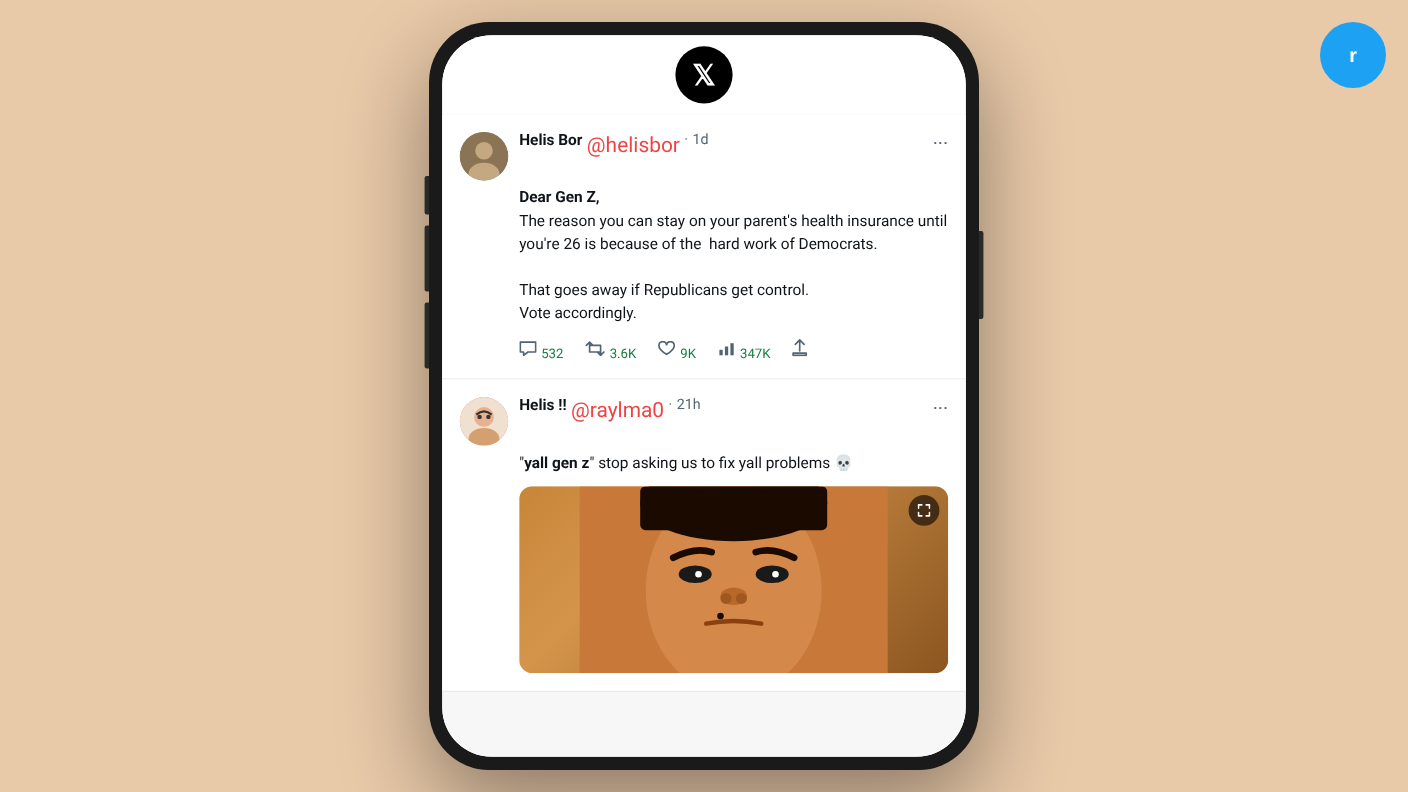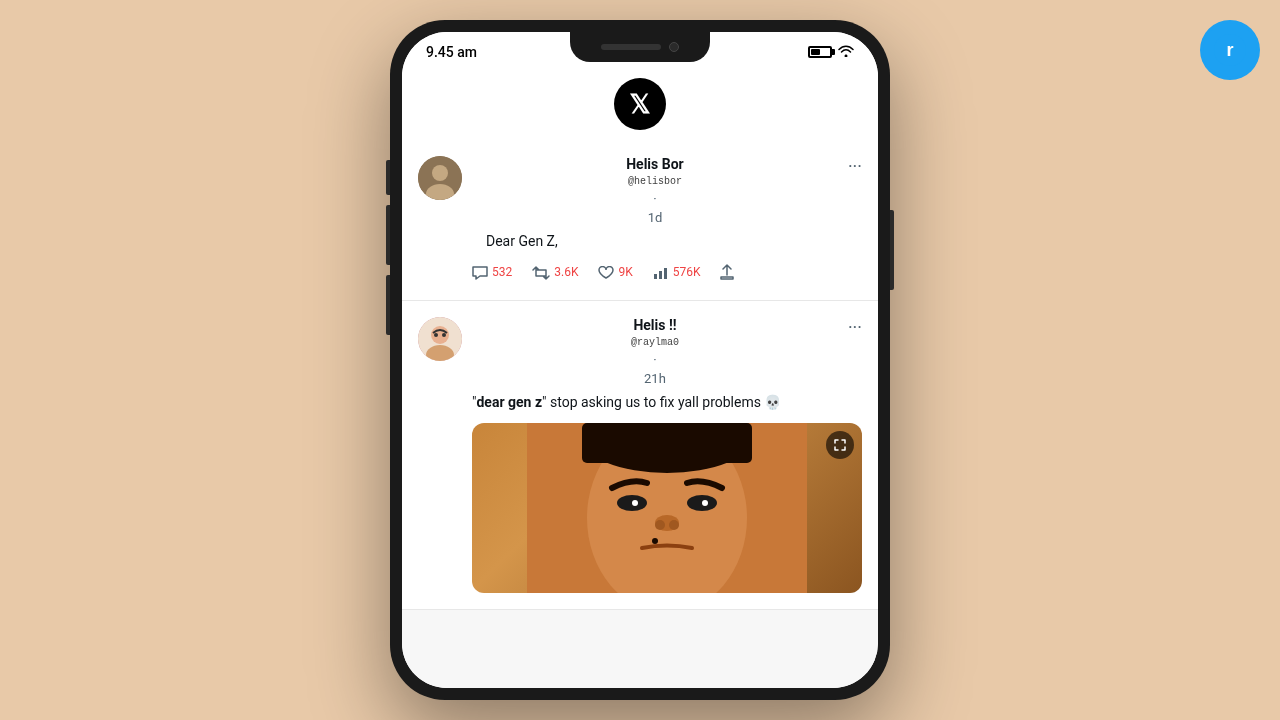--- a/index.html
+++ b/index.html
@@ -219,35 +219,32 @@
     .avatar-2 {
       background: #d4a0a0;
     }
 
     .tweet-meta {
       flex: 1;
     }
 
     .tweet-author-line {
       display: flex;
-      align-items: center;
       gap: 4px;
-      flex-direction: column;
     }
 
     .author-name {
       font-weight: 700;
       font-size: 14px;
       color: #0f1419;
     }
 
     .author-handle {
-      font-size: 10px;
-      color: #404040;
-      font-family: Liberation Mono, monospace;
+      font-size: 19px;
+      color: #ef4444;
     }
 
     .tweet-time {
       font-size: 13px;
       color: #536471;
     }
 
     .more-btn {
       color: #536471;
       font-size: 18px;
@@ -256,37 +253,36 @@
     }
 
     .tweet-body {
       margin-left: 54px;
       font-size: 14px;
       line-height: 1.5;
       color: #0f1419;
     }
 
     .tweet-body-bold {
-      font-weight: 400;
-      margin-left: 14px;
+      font-weight: 700;
     }
 
     .tweet-actions {
       display: flex;
       align-items: center;
       margin-left: 54px;
       margin-top: 12px;
       gap: 20px;
     }
 
     .action-item {
       display: flex;
-      align-items: flex-start;
+      align-items: flex-end;
       gap: 4px;
-      color: #ef4444;
+      color: #15803d;
       font-size: 12px;
     }
 
     .action-icon {
       font-size: 16px;
     }
 
     .tweet-image-container {
       margin-left: 54px;
       margin-top: 10px;
@@ -382,41 +378,20 @@
 
 <div class="phone-frame">
 
   <div class="side-btn-left"></div>
   <div class="side-btn-left-2"></div>
   <div class="side-btn-left-3"></div>
   <div class="side-btn-right"></div>
 
   <div class="phone-screen">
 
-    <div class="status-bar">
-      <span class="status-time">9.45 am</span>
-
-      <div class="notch">
-        <div class="notch-pill"></div>
-        <div class="notch-camera"></div>
-      </div>
-
-      <div class="status-icons">
-        <div class="battery-icon">
-          <div class="battery-fill"></div>
-        </div>
-        <span class="wifi-icon">
-          <svg width="16" height="12" viewBox="0 0 16 12" fill="none">
-            <path d="M8 9.5c.8 0 1.5.7 1.5 1.5S8.8 12.5 8 12.5 6.5 11.8 6.5 11 7.2 9.5 8 9.5z" fill="#000"></path>
-            <path d="M3.5 7C4.9 5.6 6.4 4.8 8 4.8s3.1.8 4.5 2.2" stroke="#000" stroke-width="1.5" fill="none" stroke-linecap="round"></path>
-            <path d="M1 4.5C3 2.5 5.4 1.3 8 1.3s5 1.2 7 3.2" stroke="#000" stroke-width="1.5" fill="none" stroke-linecap="round"></path>
-          </svg>
-        </span>
-      </div>
-    </div>
 
     <div class="x-logo-area">
       <div class="x-logo-circle">
         <span class="x-logo-text">𝕏</span>
       </div>
     </div>
 
     <div class="feed-content">
 
       <div class="tweet-card">
@@ -434,20 +409,21 @@
               <span class="author-name">Helis Bor</span>
               <span class="author-handle">@helisbor</span>
               <span class="tweet-time">·</span>
               <span class="tweet-time">1d</span>
             </div>
           </div>
           <span class="more-btn">···</span>
         </div>
         <div class="tweet-body">
           <div><span class="tweet-body-bold">Dear Gen Z,</span></div>
+          <div>The reason you can stay on your parent's health insurance until you're 26 is because of the &nbsp;hard work of Democrats.<br><br>That goes away if Republicans get control.<br>Vote accordingly.</div>
         </div>
         <div class="tweet-actions">
           <div class="action-item">
             <span class="action-icon">
               <svg width="16" height="14" viewBox="0 0 16 14" fill="none">
                   <path d="M1 1h14v9H8l-4 3V10H1z" stroke="#536471" stroke-width="1.5" fill="none" stroke-linejoin="round"></path>
                 </svg>
             </span>
             <span>532</span>
           </div>
@@ -468,21 +444,21 @@
             <span>9K</span>
           </div>
           <div class="action-item">
             <span class="action-icon">
               <svg width="16" height="14" viewBox="0 0 16 14" fill="none">
                   <rect x="1" y="8" width="3" height="5" fill="#536471"></rect>
                   <rect x="6" y="5" width="3" height="8" fill="#536471"></rect>
                   <rect x="11" y="2" width="3" height="11" fill="#536471"></rect>
                 </svg>
             </span>
-            <span>576K</span>
+            <span>347K</span>
           </div>
           <div class="action-item">
             <span class="action-icon">
               <svg width="14" height="16" viewBox="0 0 14 16" fill="none">
                   <path d="M7 1v10M3 5l4-4 4 4M1 13h12v2H1z" stroke="#536471" stroke-width="1.5" stroke-linecap="round" stroke-linejoin="round"></path>
                 </svg>
             </span>
           </div>
         </div>
       </div>
@@ -504,21 +480,21 @@
             <div class="tweet-author-line">
               <span class="author-name">Helis !!</span>
               <span class="author-handle">@raylma0</span>
               <span class="tweet-time">·</span>
               <span class="tweet-time">21h</span>
             </div>
           </div>
           <span class="more-btn">···</span>
         </div>
         <div class="tweet-body">
-          <span>"<strong>dear gen z</strong>" stop asking us to fix yall problems 💀</span>
+          <span>"<strong>yall gen z</strong>" stop asking us to fix yall problems 💀</span>
         </div>
         <div class="tweet-image-container">
           <div class="tweet-image-placeholder">
             <svg class="face-svg" viewBox="0 0 280 170" preserveAspectRatio="xMidYMax meet">
 
               <rect width="280" height="170" fill="#c87838"></rect>
 
               <rect x="105" y="130" width="70" height="40" fill="#b86828" rx="5"></rect>
 
               <ellipse cx="140" cy="95" rx="80" ry="95" fill="#d4884a"></ellipse>

